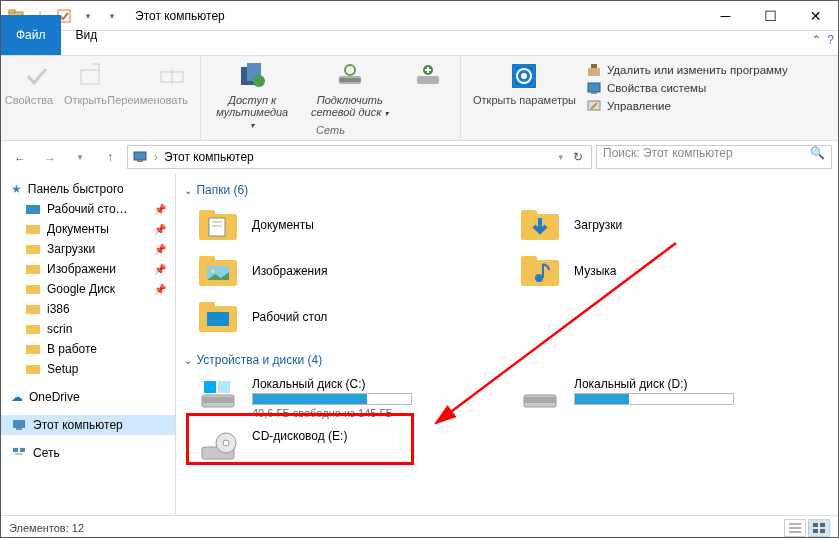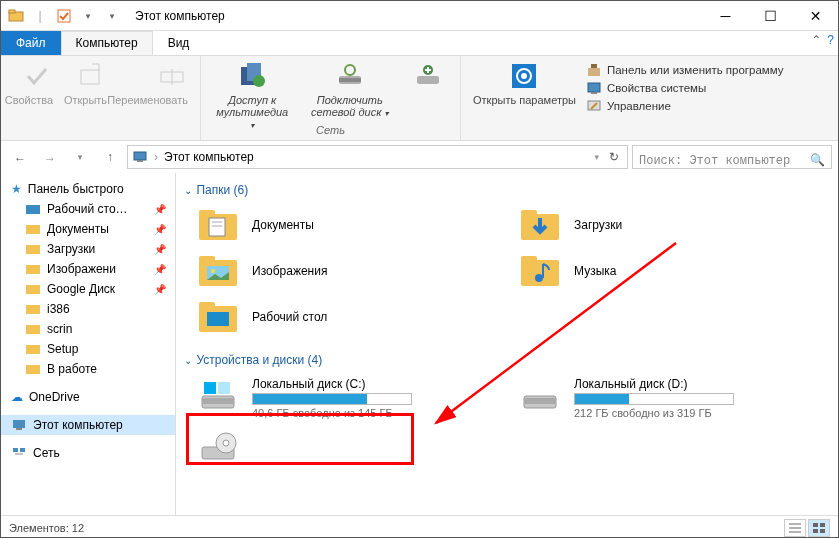--- a/index.html
+++ b/index.html
@@ -4,51 +4,51 @@
 <style>
   * { box-sizing: border-box; margin: 0; padding: 0; }
   body { font-family: "Segoe UI", Tahoma, sans-serif; font-size: 12px; background: #fff; width: 839px; height: 538px; overflow: hidden; position: relative; border: 1px solid #555; }
   .titlebar { height: 30px; display: flex; align-items: center; border-bottom: 1px solid #ddd; }
   .qat { display: flex; gap: 2px; padding: 0 4px; align-items: center; }
   .qat-btn { width: 22px; height: 22px; display: flex; align-items: center; justify-content: center; }
   .title-text { flex: 1; padding-left: 8px; font-size: 12px; }
   .win-controls { display: flex; }
   .win-btn { width: 45px; height: 30px; display: flex; align-items: center; justify-content: center; font-size: 14px; }
   .tabs { height: 25px; display: flex; align-items: flex-end; border-bottom: 1px solid #ddd; background: #fff; position: relative; }
-  .tab { padding: 4px 14px; font-size: 12px; border: 1px solid transparent; cursor: pointer; }
+  .tab { padding: 12px 14px; font-size: 12px; border: 1px solid transparent; cursor: pointer; }
   .tab.file { background: #1979ca; color: #fff; }
   .tab.active { border: 1px solid #ddd; border-bottom-color: #f5f5f5; background: #f5f5f5; }
   .tabs-right { position: absolute; right: 4px; top: 2px; display: flex; gap: 6px; }
   .ribbon { height: 85px; background: #f5f5f5; border-bottom: 1px solid #ddd; display: flex; }
   .rgroup { border-right: 1px solid #e0e0e0; padding: 2px 8px; display: flex; flex-direction: column; justify-content: space-between; }
   .rgroup-row { display: flex; gap: 6px; align-items: flex-start; height: 64px; }
   .rbtn { display: flex; flex-direction: column; align-items: center; justify-content: flex-start; gap: 2px; width: auto; min-width: 48px; padding: 2px 4px; text-align: center; color: #444; }
   .rbtn.disabled { color: #999; align-items: flex-end; }
   .rbtn .ico { width: 32px; height: 32px; display: flex; align-items: center; justify-content: center; }
   .rbtn .lbl { font-size: 11px; line-height: 12px; }
   .rgroup-label { text-align: center; font-size: 11px; color: #666; padding-bottom: 2px; }
   .rlist { display: flex; flex-direction: column; gap: 2px; justify-content: center; font-size: 11.5px; padding: 4px 0; }
   .rlist-item { display: flex; align-items: center; gap: 5px; color: #333; }
   .addrbar { height: 32px; display: flex; align-items: center; padding: 3px 6px; gap: 4px; }
   .navbtn { width: 26px; height: 26px; border-radius: 3px; display: flex; align-items: center; justify-content: center; color: #888; }
   .navbtn.enabled { color: #555; }
   .addr-field { flex: 1; border: 1px solid #ccc; height: 24px; display: flex; align-items: center; padding: 0 4px; gap: 6px; }
-  .search-field { width: 200px; border: 1px solid #ccc; height: 24px; display: flex; align-items: flex-end; padding: 0 6px; color: #888; justify-content: space-between; font-family: Liberation Mono, monospace; }
+  .search-field { width: 236px; border: 1px solid #ccc; height: 24px; display: flex; align-items: flex-start; padding: 0 6px; color: #888; justify-content: space-between; }
   .body { display: flex; height: calc(538px - 30px - 25px - 85px - 32px - 24px); }
   .sidebar { width: 175px; border-right: 1px solid #ddd; overflow: hidden; padding-top: 6px; }
   .side-item { display: flex; align-items: center; gap: 6px; padding: 3px 0 3px 24px; position: relative; }
   .side-item.level0 { padding-left: 10px; }
   .side-item .pin { color: #888; font-size: 10px; position: absolute; right: 8px; }
   .side-item.active { background: #cde8ff; }
   .main { flex: 1; overflow: hidden; padding: 4px 0; position: relative; }
   .section-header { color: #1d5ea0; font-size: 12px; padding: 6px 8px; display: flex; align-items: center; gap: 4px; }
   .folder-grid { display: grid; grid-template-columns: 1fr 1fr; gap: 2px 8px; padding: 0 8px 8px 18px; }
   .folder-item { display: flex; align-items: center; gap: 12px; padding: 4px 2px; }
   .folder-ico { width: 44px; height: 36px; display: flex; align-items: center; justify-content: center; }
-  .drive-item { display: flex; align-items: center; gap: 12px; padding: 4px 2px; }
+  .drive-item { display: flex; align-items: flex-start; gap: 12px; padding: 4px 2px; }
   .drive-ico { width: 44px; height: 40px; display: flex; align-items: center; justify-content: center; }
   .drive-info { display: flex; flex-direction: column; gap: 2px; flex: 1; }
   .drive-bar { width: 160px; height: 12px; border: 1px solid #bbb; background: #fff; }
   .drive-bar-fill { height: 100%; background: #26a0da; }
   .drive-sub { color: #666; font-size: 11px; }
   .statusbar { height: 24px; border-top: 1px solid #ddd; display: flex; align-items: center; padding: 0 8px; font-size: 11px; color: #444; justify-content: space-between; }
   .hi-box { border: 3px solid red; position: absolute; }
   .hi-arrow { position: absolute; }
   .view-switch { display: flex; gap: 2px; }
   .view-btn { width: 22px; height: 18px; border: 1px solid #ccc; display: flex; align-items: center; justify-content: center; }
@@ -77,21 +77,20 @@
   <div class="title-text">Этот компьютер</div>
   <div class="win-controls">
     <div class="win-btn">─</div>
     <div class="win-btn">☐</div>
     <div class="win-btn">✕</div>
   </div>
 </div>
 
 <div class="tabs">
   <div class="tab file">Файл</div>
-  <div class="tab active">Компьютер</div>
   <div class="tab">Вид</div>
   <div class="tabs-right">
     <span style="color:#666;">⌃</span>
     <span style="color:#1979ca;">?</span>
   </div>
 </div>
 
 <div class="ribbon">
   <div class="rgroup" style="width:200px;">
     <div class="rgroup-row">
@@ -171,21 +170,21 @@
           </div>
         <div class="lbl">Открыть
 параметры</div>
       </div>
       <div class="rlist">
         <div class="rlist-item">
             <svg width="16" height="16">
               <rect x="2" y="6" width="12" height="8" fill="#d0b080"></rect>
               <rect x="5" y="2" width="6" height="4" fill="#8a6a3a"></rect>
             </svg>
-            <span>Панель или изменить программу</span>
+            <span>Удалить или изменить программу</span>
           </div>
         <div class="rlist-item">
             <svg width="16" height="16">
               <rect x="2" y="3" width="12" height="9" fill="#4a8cc0" stroke="#2a5a8a"></rect>
               <rect x="5" y="12" width="6" height="2" fill="#888"></rect>
             </svg>
             <span>Свойства системы</span>
           </div>
         <div class="rlist-item">
             <svg width="16" height="16">
@@ -272,27 +271,27 @@
     <div class="side-item">
         <svg width="16" height="14">
           <rect x="1" y="3" width="14" height="9" fill="#f3c255"></rect>
         </svg>
         <span>scrin</span>
       </div>
     <div class="side-item">
         <svg width="16" height="14">
           <rect x="1" y="3" width="14" height="9" fill="#f3c255"></rect>
         </svg>
+        <span>В работе</span>
+      </div>
+    <div class="side-item">
+        <svg width="16" height="14">
+          <rect x="1" y="3" width="14" height="9" fill="#f3c255"></rect>
+        </svg>
         <span>Setup</span>
-      </div>
-    <div class="side-item">
-        <svg width="16" height="14">
-          <rect x="1" y="3" width="14" height="9" fill="#f3c255"></rect>
-        </svg>
-        <span>В работе</span>
       </div>
     <div style="height:8px"></div>
     <div class="side-item level0">
         <span style="color:#1979ca;">☁</span>
         <span>OneDrive</span>
       </div>
     <div style="height:8px"></div>
     <div class="side-item level0 active">
         <svg width="16" height="14">
           <rect x="2" y="2" width="12" height="8" fill="#4a8cc0"></rect>
@@ -402,30 +401,32 @@
             <svg width="40" height="40">
               <rect x="4" y="18" width="32" height="12" rx="2" fill="#c8c8c8" stroke="#999"></rect>
               <rect x="4" y="20" width="32" height="6" fill="#aaa"></rect>
             </svg>
           </div>
         <div class="drive-info">
           <span>Локальный диск (D:)</span>
           <div class="drive-bar">
               <div class="drive-bar-fill" style="width:34%"></div>
             </div>
-          <span class="drive-sub">212 ГБ свободно из 319 ГБ</span>
         </div>
       </div>
       <div class="drive-item">
         <div class="drive-ico">
             <svg width="40" height="40">
               <rect x="4" y="18" width="32" height="12" rx="2" fill="#c8c8c8" stroke="#999"></rect>
               <circle cx="28" cy="14" r="10" fill="#e8e8e8" stroke="#999"></circle>
               <circle cx="28" cy="14" r="3" fill="#fff" stroke="#999"></circle>
             </svg>
+          </div>
+        <div class="drive-info">
+            <span>CD-дисковод (E:)</span>
           </div>
       </div>
     </div>
 
     <div class="hi-box" style="left:10px;top:240px;width:228px;height:52px;"></div>
     <svg class="hi-arrow" style="left:250px;top:60px;" width="260" height="200">
         <defs>
           <marker id="ah" markerWidth="10" markerHeight="10" refX="8" refY="3" orient="auto">
             <path d="M0,0 L0,6 L9,3 z" fill="red"></path>
           </marker>

